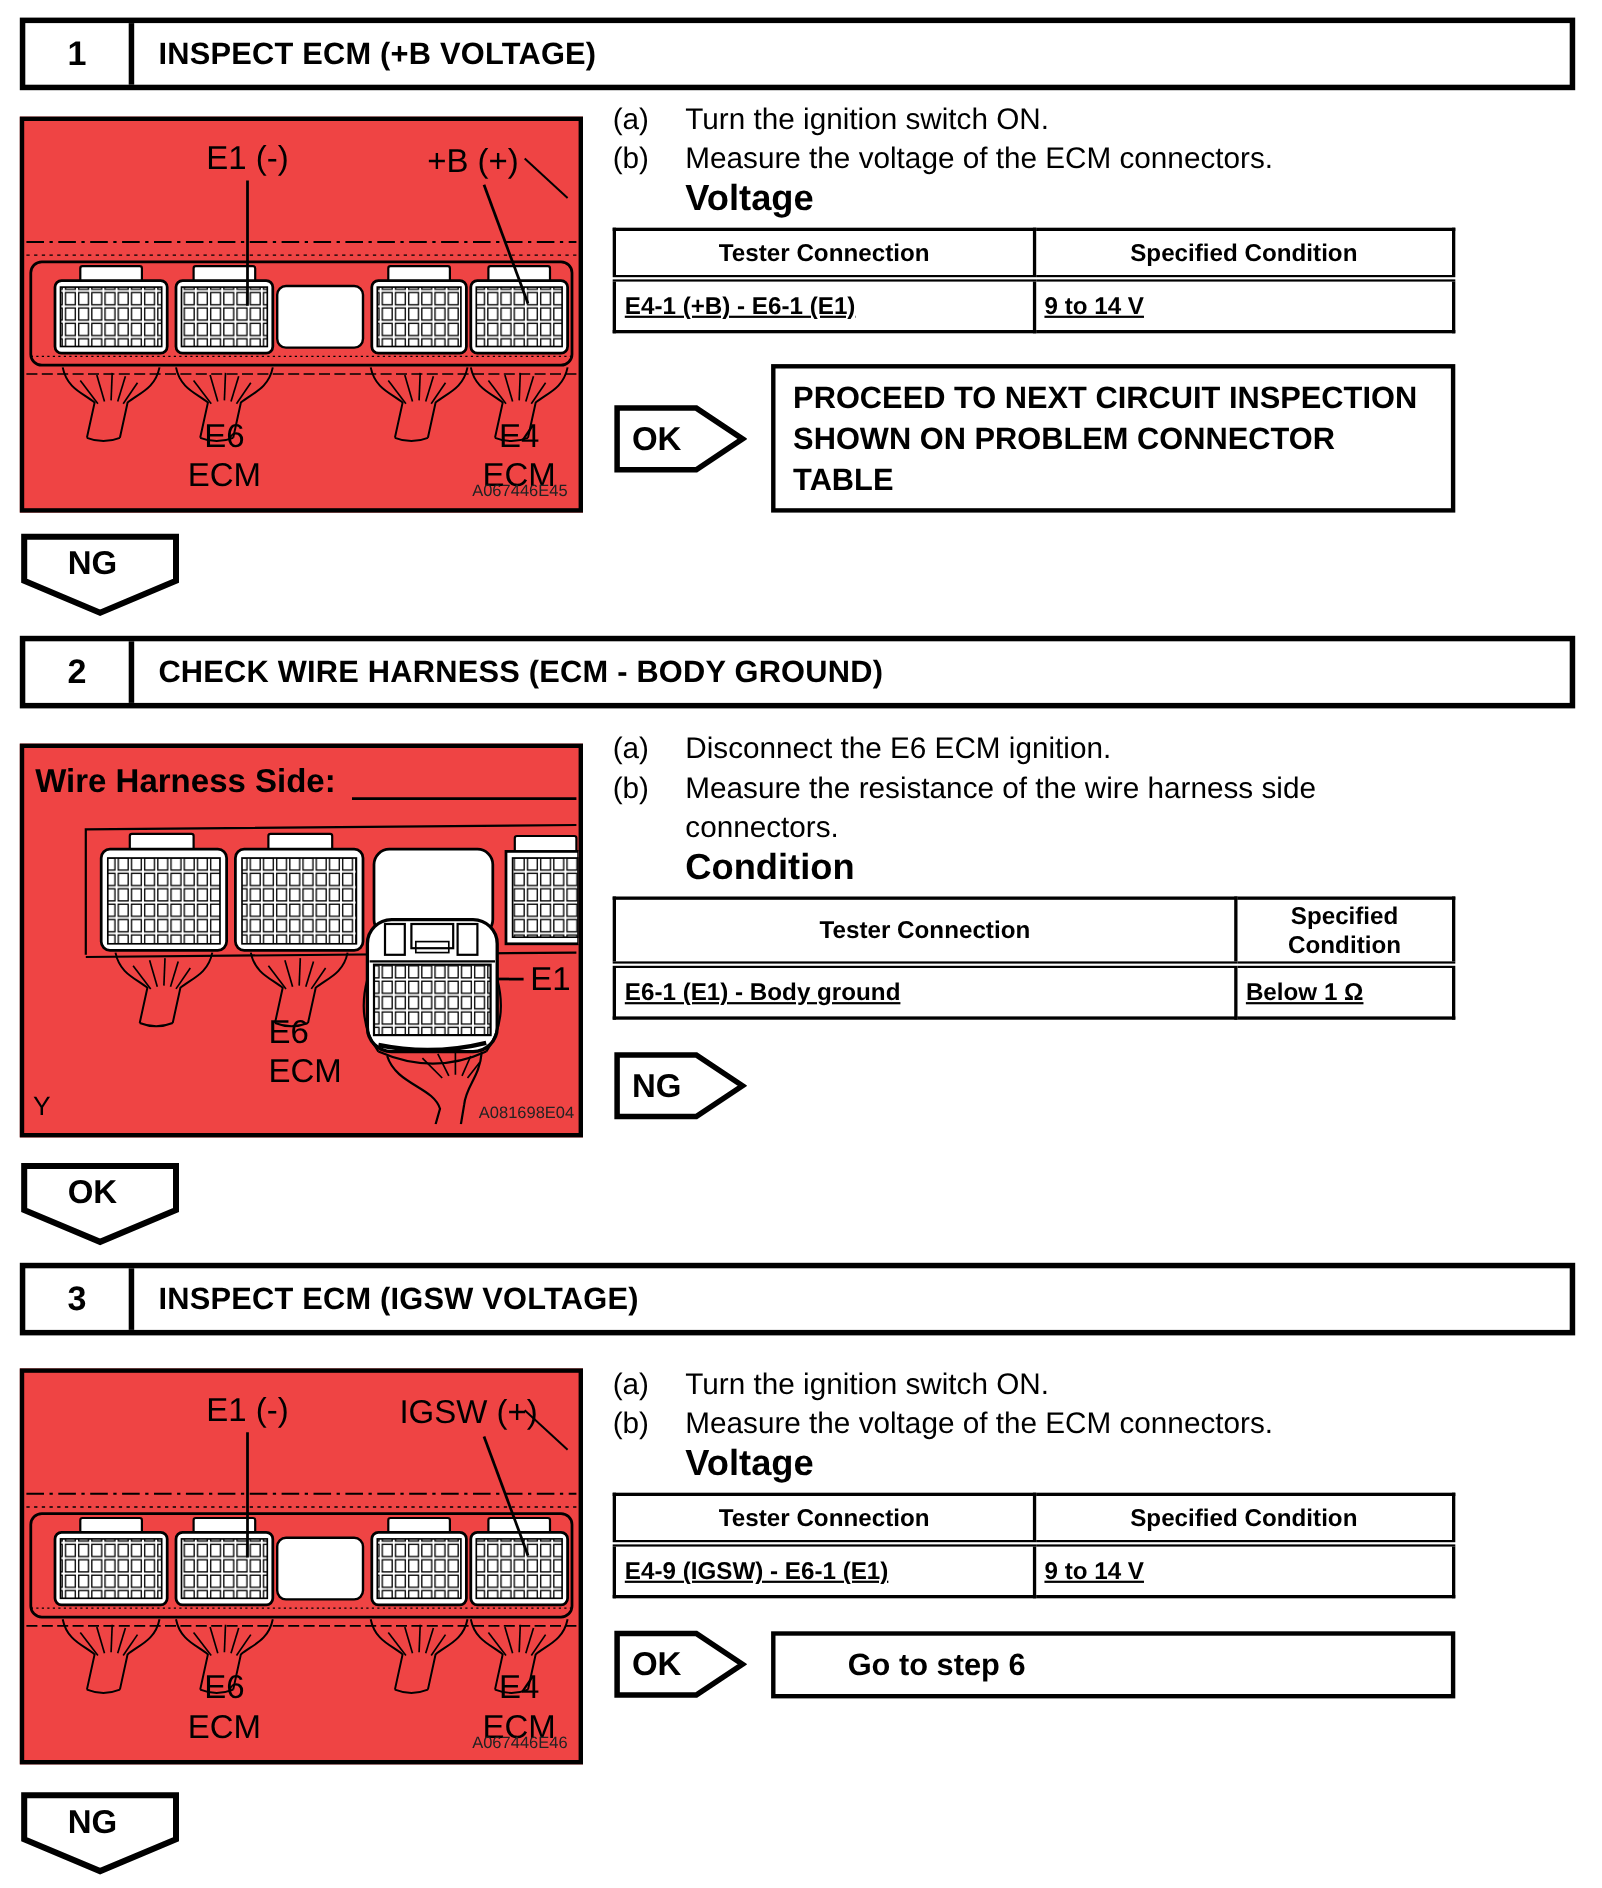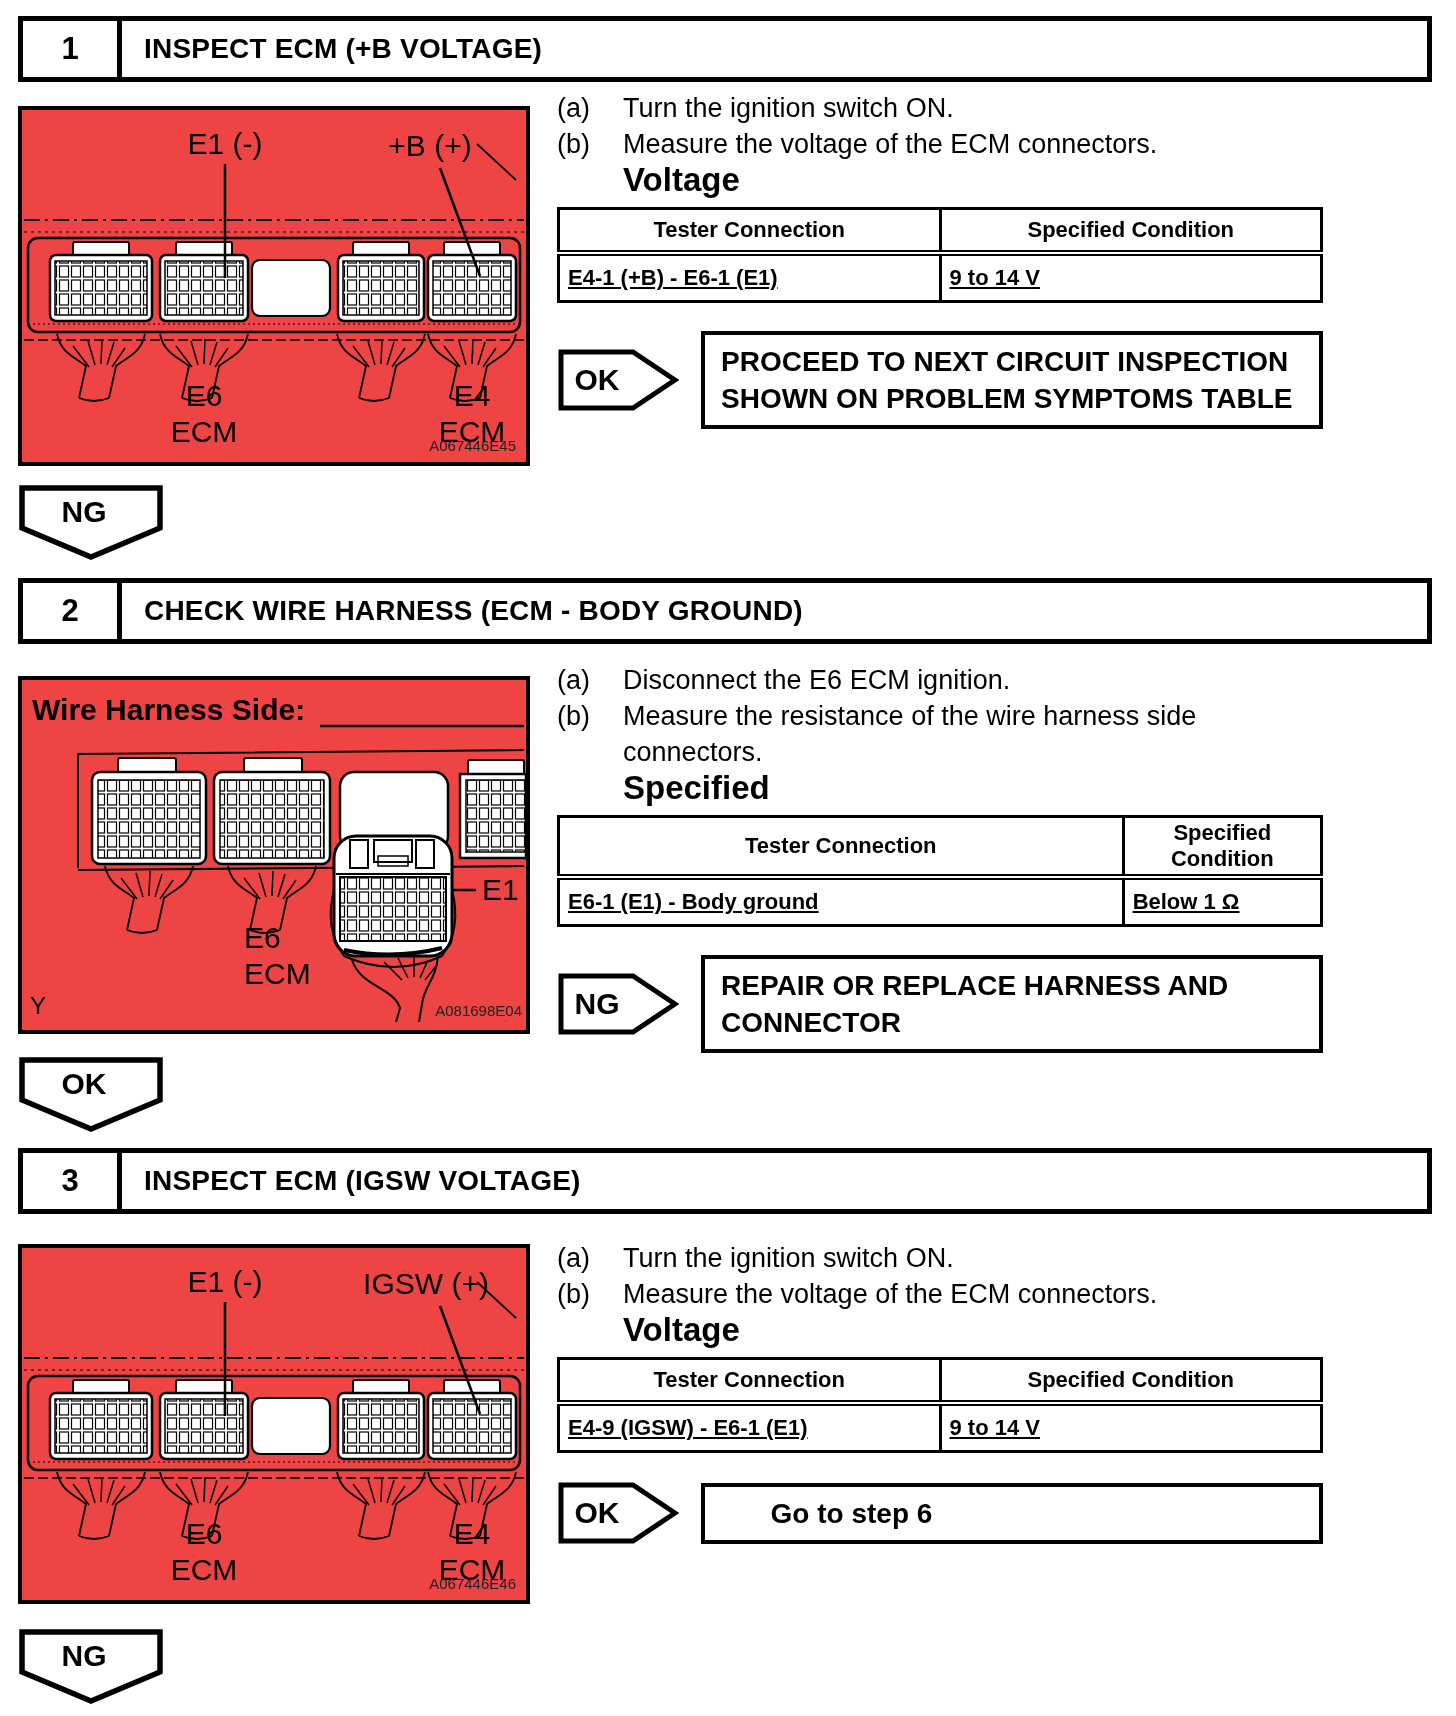--- a/index.html
+++ b/index.html
@@ -142,21 +142,21 @@
         <td>E4-1 (+B) - E6-1 (E1)</td>
         <td>9 to 14 V</td>
       </tr>
     </tbody>
       </table>
     <div class="verdict-row">
       <svg class="verdict-arrow" width="122" height="64" viewBox="0 0 122 64">
         <polygon points="4,4 76,4 118,32 76,60 4,60" fill="#fff" stroke="#000" stroke-width="5"></polygon>
         <text x="40" y="42" text-anchor="middle" font-size="30" font-weight="bold">OK</text>
       </svg>
-      <div class="action-box">PROCEED TO NEXT CIRCUIT INSPECTION SHOWN ON PROBLEM SYMPTOMS TABLE</div>
+      <div class="action-box">PROCEED TO NEXT CIRCUIT INSPECTION SHOWN ON PROBLEM CONNECTOR TABLE</div>
     </div>
   </div>
 
   <svg class="flow-badge" style="top:484px;" width="146" height="78" viewBox="0 0 146 78">
     <polygon points="4,4 142,4 142,44 73,73 4,44" fill="#fff" stroke="#000" stroke-width="5.5"></polygon>
     <text x="66" y="38" text-anchor="middle" font-size="30" font-weight="bold">NG</text>
   </svg>
 
   <div class="step-header" style="top:578px;">
     <div class="step-num">2</div>
@@ -231,39 +231,38 @@
 
   <div class="rightcol" style="top:662px;">
     <div class="instr">
       <span class="marker">(a)</span>
       <span class="itext">Disconnect the E6 ECM ignition.</span>
     </div>
     <div class="instr">
       <span class="marker">(b)</span>
       <span class="itext">Measure the resistance of the wire harness side connectors.</span>
     </div>
-    <div class="measure-label">Specified</div>
+    <div class="measure-label">Condition</div>
     <table class="spec-table">
       <tbody>
           <tr>
         <th>Tester Connection</th>
         <th class="col-cond2">Specified Condition</th>
       </tr>
       <tr>
         <td>E6-1 (E1) - Body ground</td>
         <td>Below 1 Ω</td>
       </tr>
     </tbody>
       </table>
     <div class="verdict-row">
       <svg class="verdict-arrow" width="122" height="64" viewBox="0 0 122 64">
         <polygon points="4,4 76,4 118,32 76,60 4,60" fill="#fff" stroke="#000" stroke-width="5"></polygon>
         <text x="40" y="42" text-anchor="middle" font-size="30" font-weight="bold">NG</text>
       </svg>
-      <div class="action-box">REPAIR OR REPLACE HARNESS AND CONNECTOR</div>
     </div>
   </div>
 
   <svg class="flow-badge" style="top:1056px;" width="146" height="78" viewBox="0 0 146 78">
     <polygon points="4,4 142,4 142,44 73,73 4,44" fill="#fff" stroke="#000" stroke-width="5.5"></polygon>
     <text x="66" y="38" text-anchor="middle" font-size="30" font-weight="bold">OK</text>
   </svg>
 
   <div class="step-header" style="top:1148px;">
     <div class="step-num">3</div>

